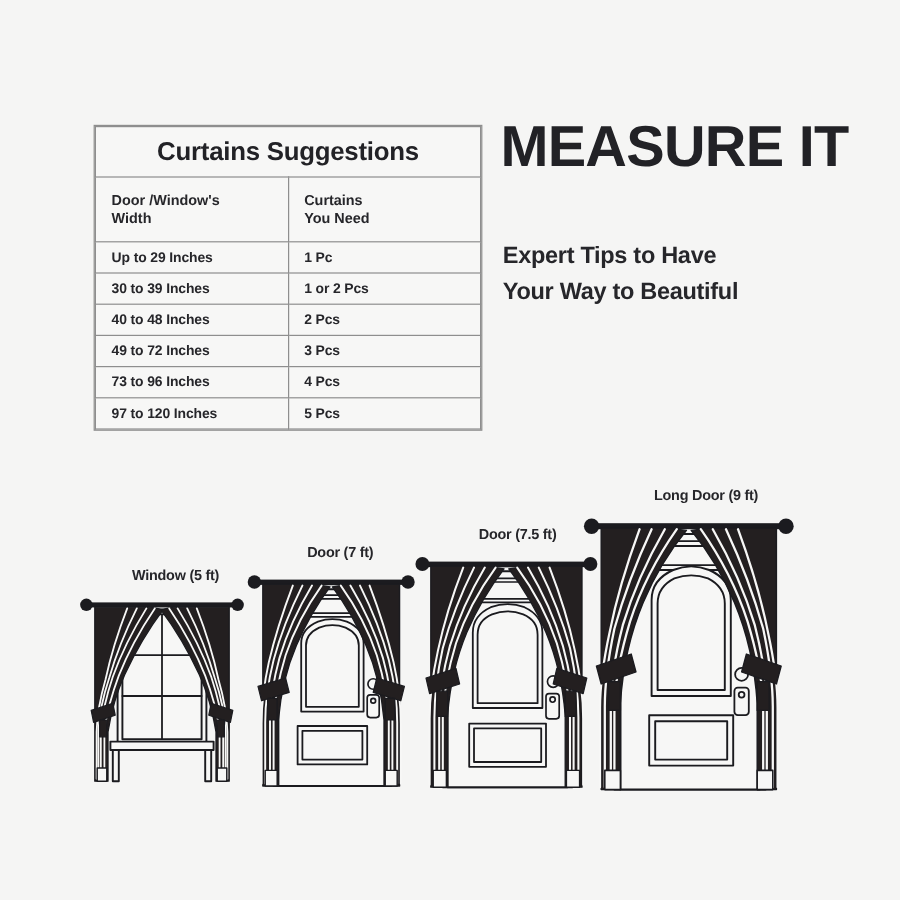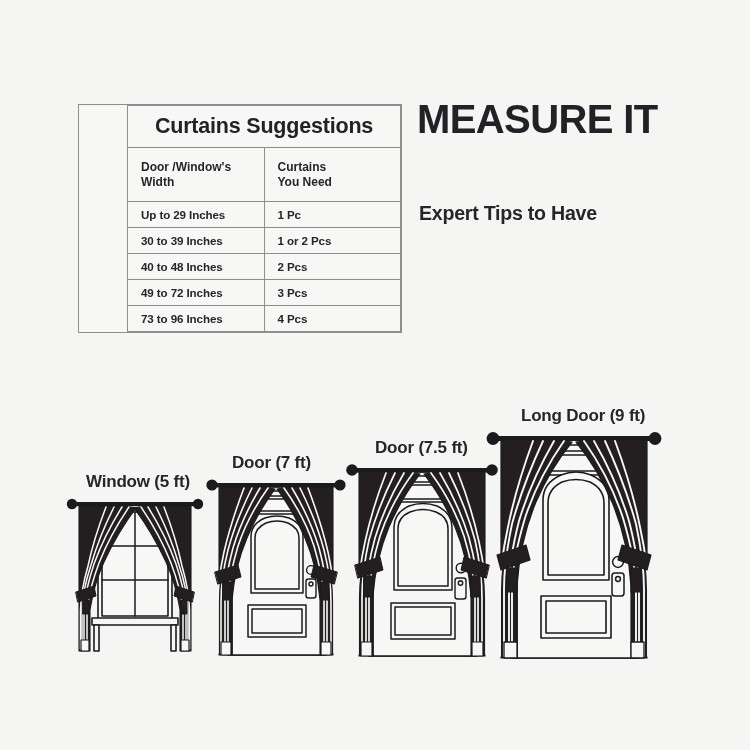--- a/index.html
+++ b/index.html
@@ -20,21 +20,20 @@
   
   .suggestions-table {
     position: absolute;
     left: 78px;
     top: 104px;
     width: 324px;
     border: 1.2px solid #8e8e8e;
     border-collapse: collapse;
     background: #f7f7f6;
     box-sizing: border-box;
-    padding-left: 48px;
   }
   .suggestions-table table {
     border-collapse: collapse;
     width: 100%;
     table-layout: fixed;
   }
   .suggestions-table td {
     border: 1.1px solid #8e8e8e;
     box-sizing: border-box;
     vertical-align: middle;
@@ -65,21 +64,21 @@
     letter-spacing: -0.1px;
   }
   .col-a { width: 180px; }
   .col-b { width: 144px; margin-left: 14px; }
 
   
   .measure-title {
     position: absolute;
     left: 417px;
     top: 99px;
-    font-size: 40px;
+    font-size: 48px;
     font-weight: bold;
     letter-spacing: -0.6px;
     color: #222226;
     line-height: 1;
   }
   .measure-sub {
     position: absolute;
     left: 419px;
     top: 155px;
     width: 290px;
@@ -93,25 +92,26 @@
 
   
   .illus-layer {
     position: absolute;
     left: 0; top: 0;
     width: 750px; height: 750px;
     pointer-events: none;
   }
   .illus-label {
     position: absolute;
-    font-size: 17px;
+    font-size: 12px;
     font-weight: bold;
     color: #26262a;
     white-space: nowrap;
     letter-spacing: -0.2px;
+    margin-left: 24px;
   }
   .lbl-window { left: 86px;  top: 472px; }
   .lbl-door7  { left: 232px; top: 453px; }
   .lbl-door75 { left: 375px; top: 438px; }
   .lbl-door9  { left: 521px; top: 406px; }
 </style>
 </head>
 <body>
 
 <div class="suggestions-table">
@@ -143,28 +143,32 @@
         <td class="tbl-cell col-b">2 Pcs</td>
       </tr>
       <tr>
         <td class="tbl-cell col-a">49 to 72 Inches</td>
         <td class="tbl-cell col-b">3 Pcs</td>
       </tr>
       <tr>
         <td class="tbl-cell col-a">73 to 96 Inches</td>
         <td class="tbl-cell col-b">4 Pcs</td>
       </tr>
+      <tr>
+        <td class="tbl-cell col-a">97 to 120 Inches</td>
+        <td class="tbl-cell col-b">5 Pcs</td>
+      </tr>
     </tbody>
   </table>
 </div>
 
 <div class="measure-title">MEASURE IT</div>
 <div class="measure-sub">
   <span>Expert Tips to Have</span><br>
-  <br>
+  <span>Your Way to Beautiful</span><br>
 </div>
 
 <div class="illus-label lbl-window">Window (5 ft)</div>
 <div class="illus-label lbl-door7">Door (7 ft)</div>
 <div class="illus-label lbl-door75">Door (7.5 ft)</div>
 <div class="illus-label lbl-door9">Long Door (9 ft)</div>
 
 <svg class="illus-layer" viewBox="0 0 750 750" xmlns="http://www.w3.org/2000/svg">
   <defs>
     

